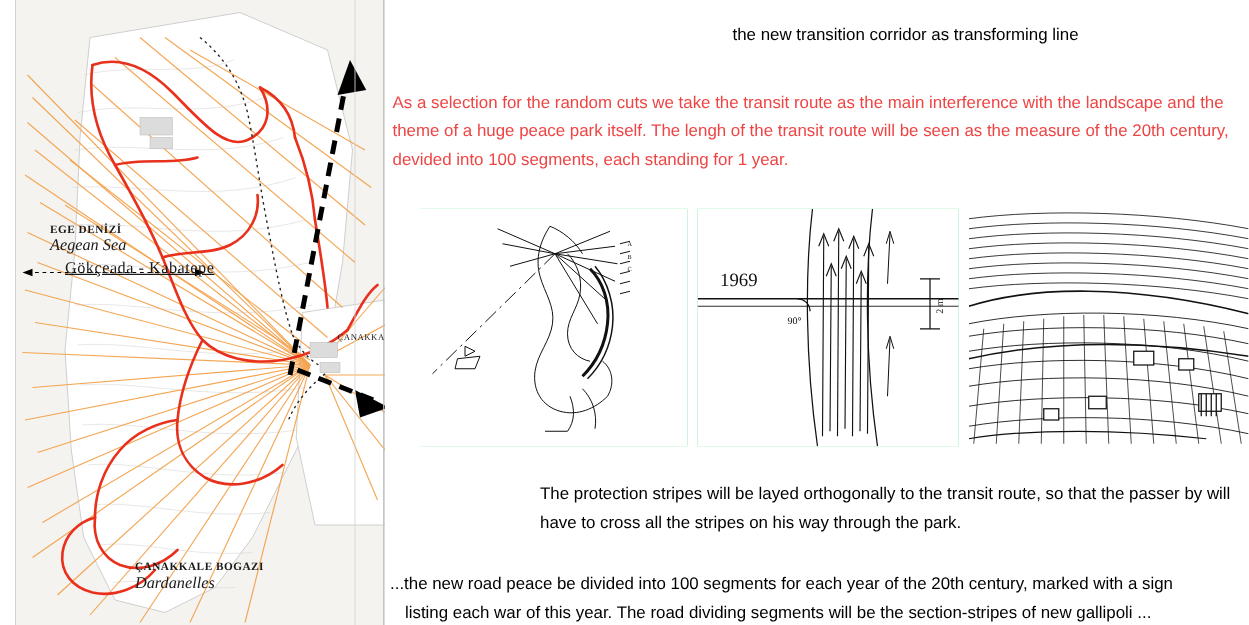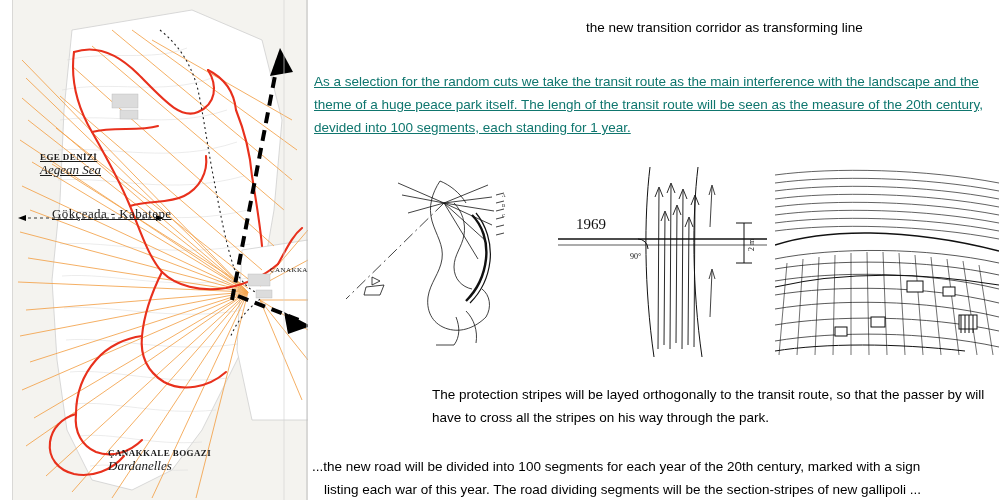--- a/index.html
+++ b/index.html
@@ -41,21 +41,21 @@
     display: block;
     font-size: 9px;
     letter-spacing: 0.4px;
     font-weight: bold;
   }
   .map-label .l2 {
     display: block;
     font-size: 13px;
     font-style: italic;
   }
-  #label-aegean { left: 28px; top: 152px; text-decoration: underline; }
+  #label-aegean { left: 28px; top: 178px; }
   #label-canakkale-bogazi { left: 96px; top: 448px; text-align: left;}
   #label-gokceada { left: 40px; top: 206px; font-size: 7px; }
   #label-gokceada .l1 { font-weight: normal; font-size: 13px; text-decoration: underline;}
   #label-canakkale-city { left: 258px; top: 266px; font-size: 7px; }
   #label-canakkale-city .l1 { font-weight: normal; font-size: 7px;}
 
   
   #content {
     position: absolute;
     left: 308px;
@@ -70,22 +70,21 @@
     font-size: 13.5px;
     color: #000;
   }
   #para-intro {
     position: absolute;
     left: 6px;
     top: 70px;
     width: 684px;
     font-size: 13.5px;
     line-height: 23px;
-    color: #0f766e;
-    text-decoration: underline;
+    color: #ef4444;
   }
   #figure-row {
     position: absolute;
     left: 28px;
     top: 167px;
     width: 663px;
     height: 190px;
   }
   .figure {
     position: absolute;
@@ -417,17 +416,17 @@
           <path d="M0,184 C50,176 120,176 190,184" stroke-width="1"></path>
         </g>
       </svg>
     </div>
 
   </div>
 
   <div id="para-stripes">The protection stripes will be layed orthogonally to the transit route, so that the passer by will have to cross all the stripes on his way through the park.</div>
 
   <div id="para-road">
-    <span>...the new road will be divided into 100 segments for each year of the 20th century, marked with a sign</span>
+    <span>...the new road peace be divided into 100 segments for each year of the 20th century, marked with a sign</span>
     <span class="l2">listing each war of this year. The road dividing segments will be the section-stripes of new gallipoli ...</span>
   </div>
 
 </div>
 
 </body></html>

